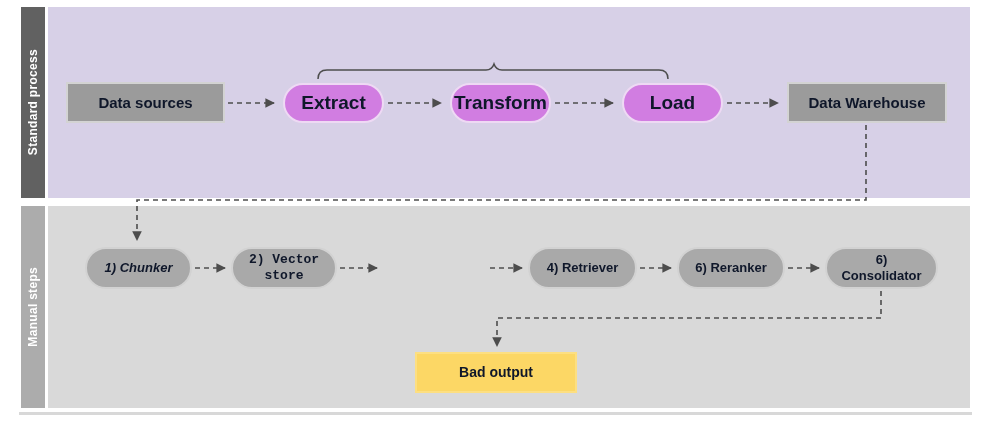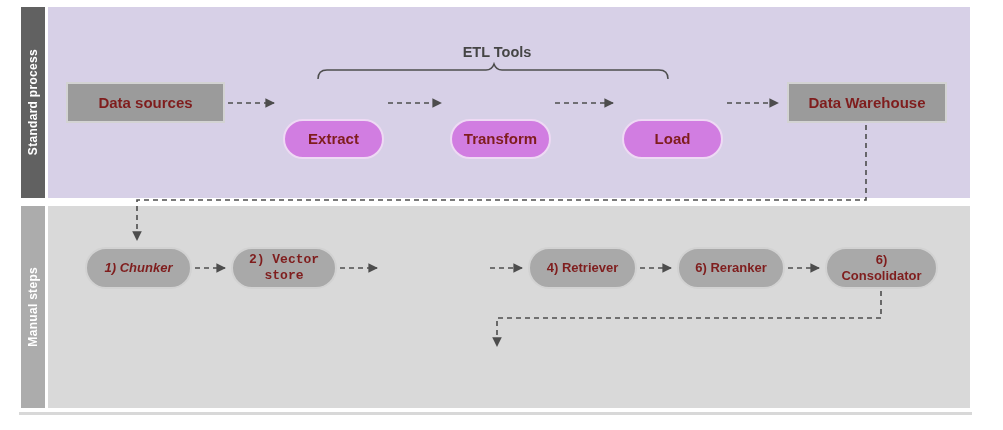--- a/index.html
+++ b/index.html
@@ -38,36 +38,35 @@
     background: #d8d8d8;
   }
   
   .node {
     position: absolute;
     display: flex;
     align-items: center;
     justify-content: center;
     text-align: center;
     box-sizing: border-box;
-    color: #7f1d1d;
+    color: #0f172a;
     font-weight: bold;
     line-height: 1.2;
     padding: 0 8px;
   }
   .rect-gray {
     background: #9b9b9b;
     border: 2px solid #d3d3d3;
     font-size: 15px;
   }
   .pill-purple {
     background: #d17de1;
     border: 2px solid #eed9f4;
     border-radius: 20px;
-    font-size: 15px;
-    margin-top: 36px;
+    font-size: 19px;
   }
   .pill-gray {
     background: #a9a9a9;
     border: 2px solid #d2d2d2;
     border-radius: 21px;
     font-size: 13px;
   }
   .rect-yellow {
     background: #fcd765;
     border: 2px solid #fddf81;
@@ -142,27 +141,27 @@
     <path class="edge" d="M866,125 V200 H137 V240" marker-end="url(#arrow)"></path>
     <path class="edge" d="M195,268 H225" marker-end="url(#arrow)"></path>
     <path class="edge" d="M340,268 H377" marker-end="url(#arrow)"></path>
     <path class="edge" d="M490,268 H522" marker-end="url(#arrow)"></path>
     <path class="edge" d="M640,268 H671" marker-end="url(#arrow)"></path>
     <path class="edge" d="M788,268 H819" marker-end="url(#arrow)"></path>
     <path class="edge" d="M881,291 V318 H497 V346" marker-end="url(#arrow)"></path>
     <path class="brace" d="M318,79 Q318,70 327,70 L486,70 Q492,70 494,64 Q496,70 502,70 L659,70 Q668,70 668,79"></path>
   </svg>
 
-  <div class="etl-tools-label">ETL Tools</div>
 
   <div class="node rect-gray" id="n-data-sources">Data sources</div>
   <div class="node pill-purple" id="n-extract">Extract</div>
   <div class="node pill-purple" id="n-transform">Transform</div>
   <div class="node pill-purple" id="n-load">Load</div>
   <div class="node rect-gray" id="n-warehouse">Data Warehouse</div>
 
   <div class="node pill-gray" id="n-chunker">1) Chunker</div>
   <div class="node pill-gray" id="n-vector-store">2) Vector store</div>
   <div class="node pill-gray" id="n-retriever">4) Retriever</div>
   <div class="node pill-gray" id="n-reranker">6) Reranker</div>
   <div class="node pill-gray" id="n-consolidator">6) Consolidator</div>
+  <div class="node rect-yellow" id="n-bad-output">Bad output</div>
 
 </div>
 
 </body></html>

